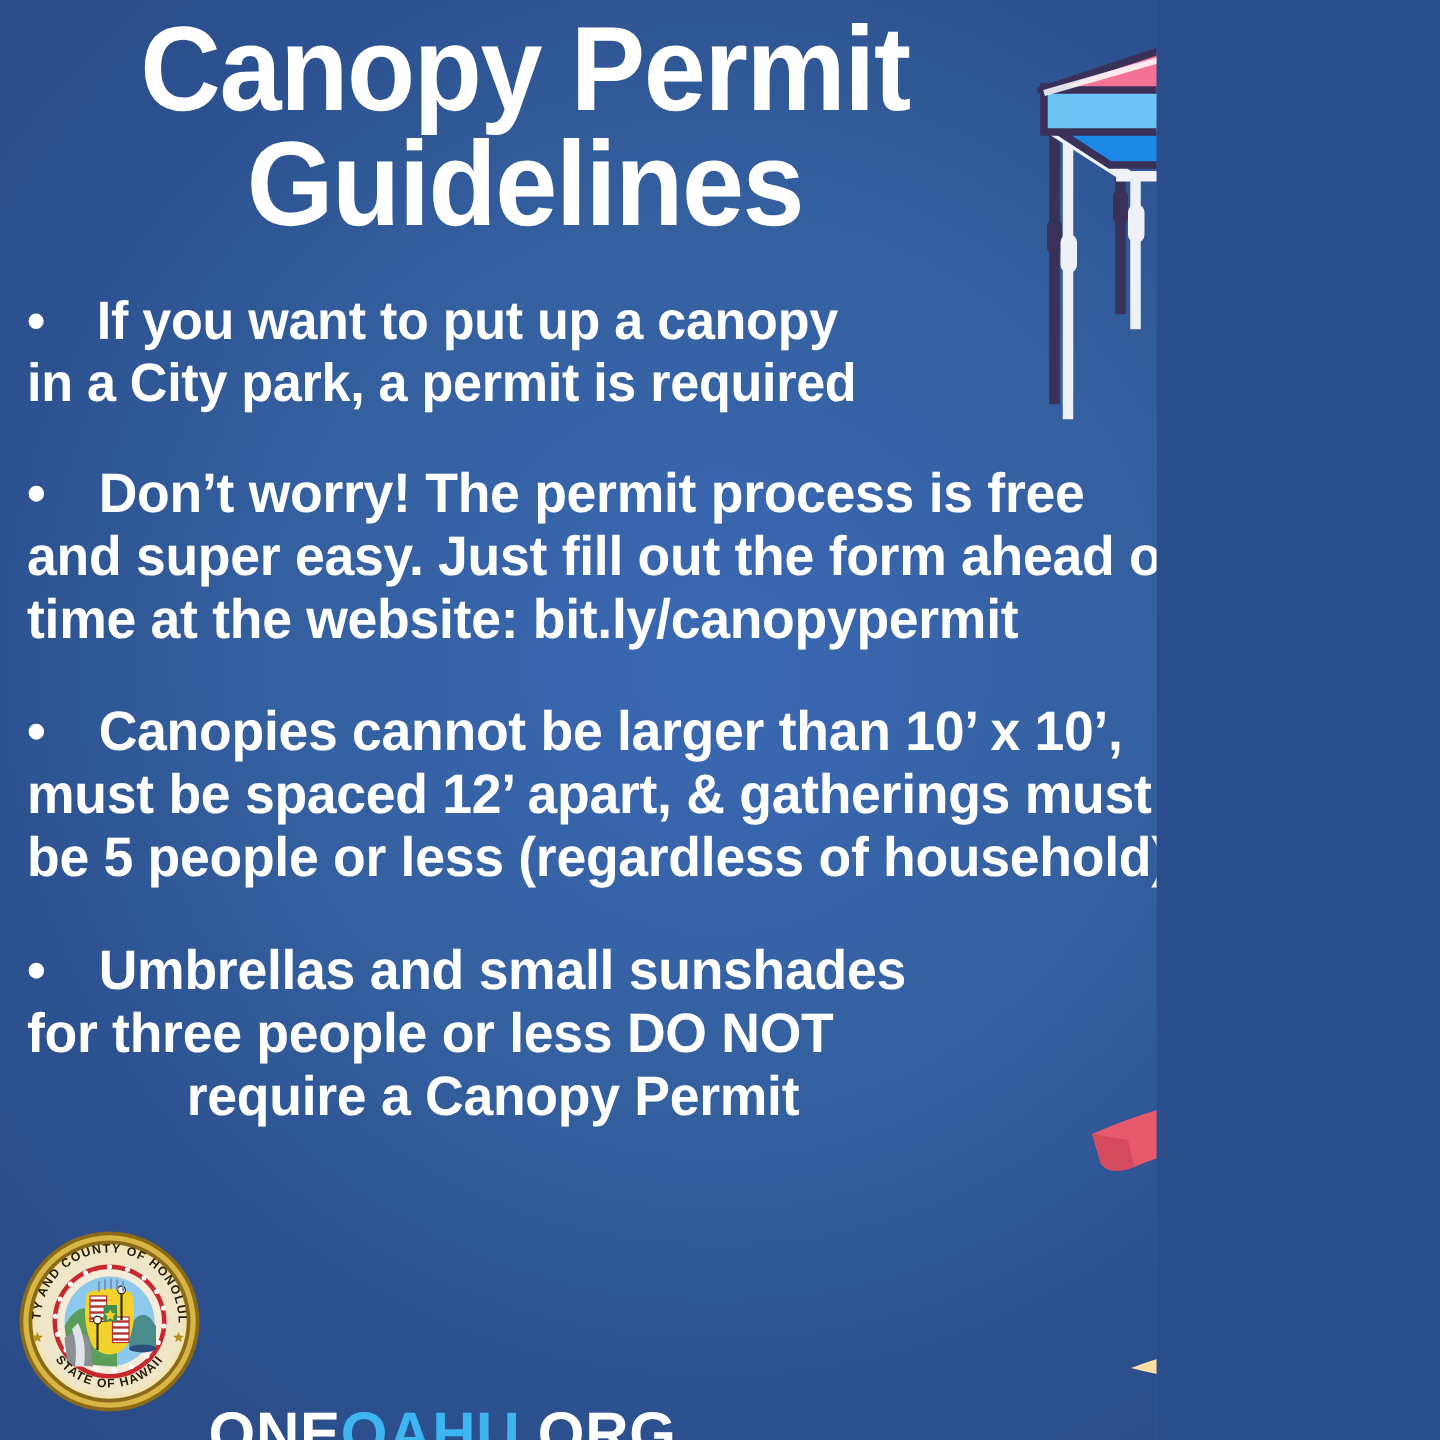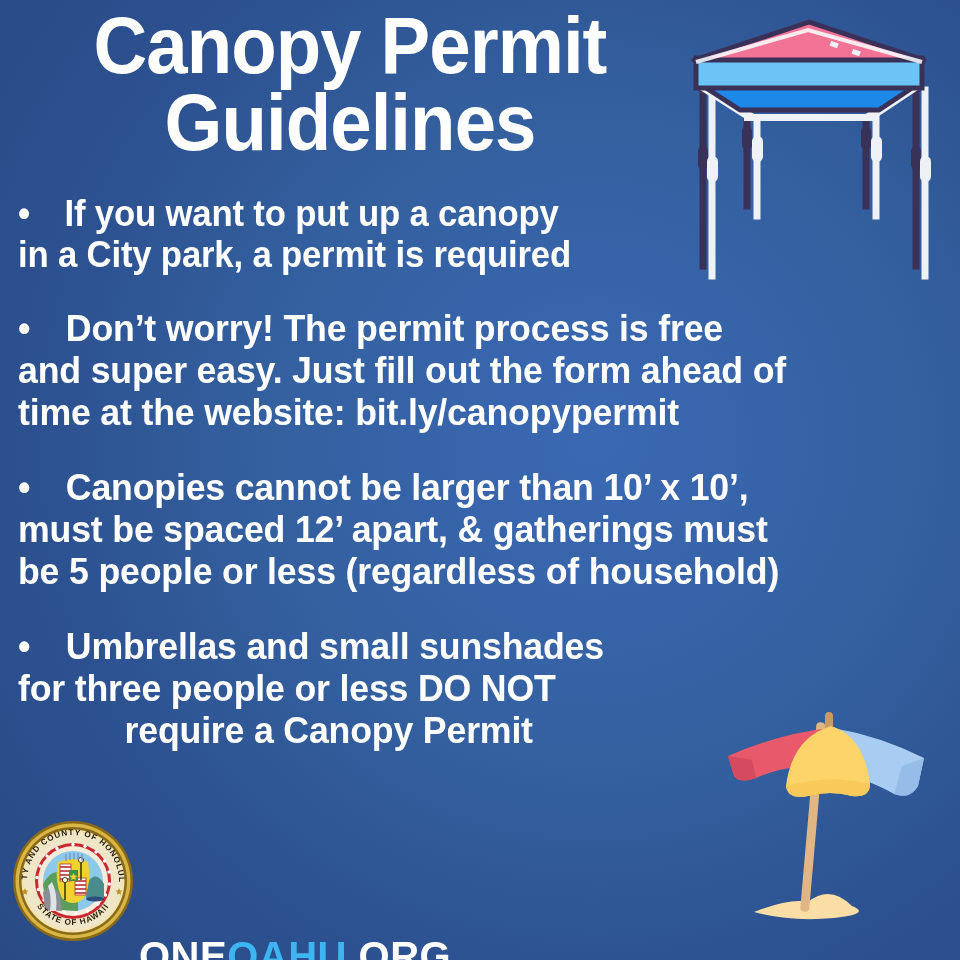--- a/index.html
+++ b/index.html
@@ -2,21 +2,21 @@
 <html><head>
 <meta charset="utf-8">
 <style>
   html, body {
     margin: 0;
     padding: 0;
     background: #2a4d8c;
   }
   #poster {
     position: relative;
-    width: 960px;
+    width: 771px;
     height: 960px;
     overflow: hidden;
     font-family: "Liberation Sans", sans-serif;
     background: #35619f;
     background-image:
       radial-gradient(circle at 62% 46%, #3a68b3 0%, #34609f 42%, #2d5291 68%, #294a85 100%);
   }
 
   
   #title {

